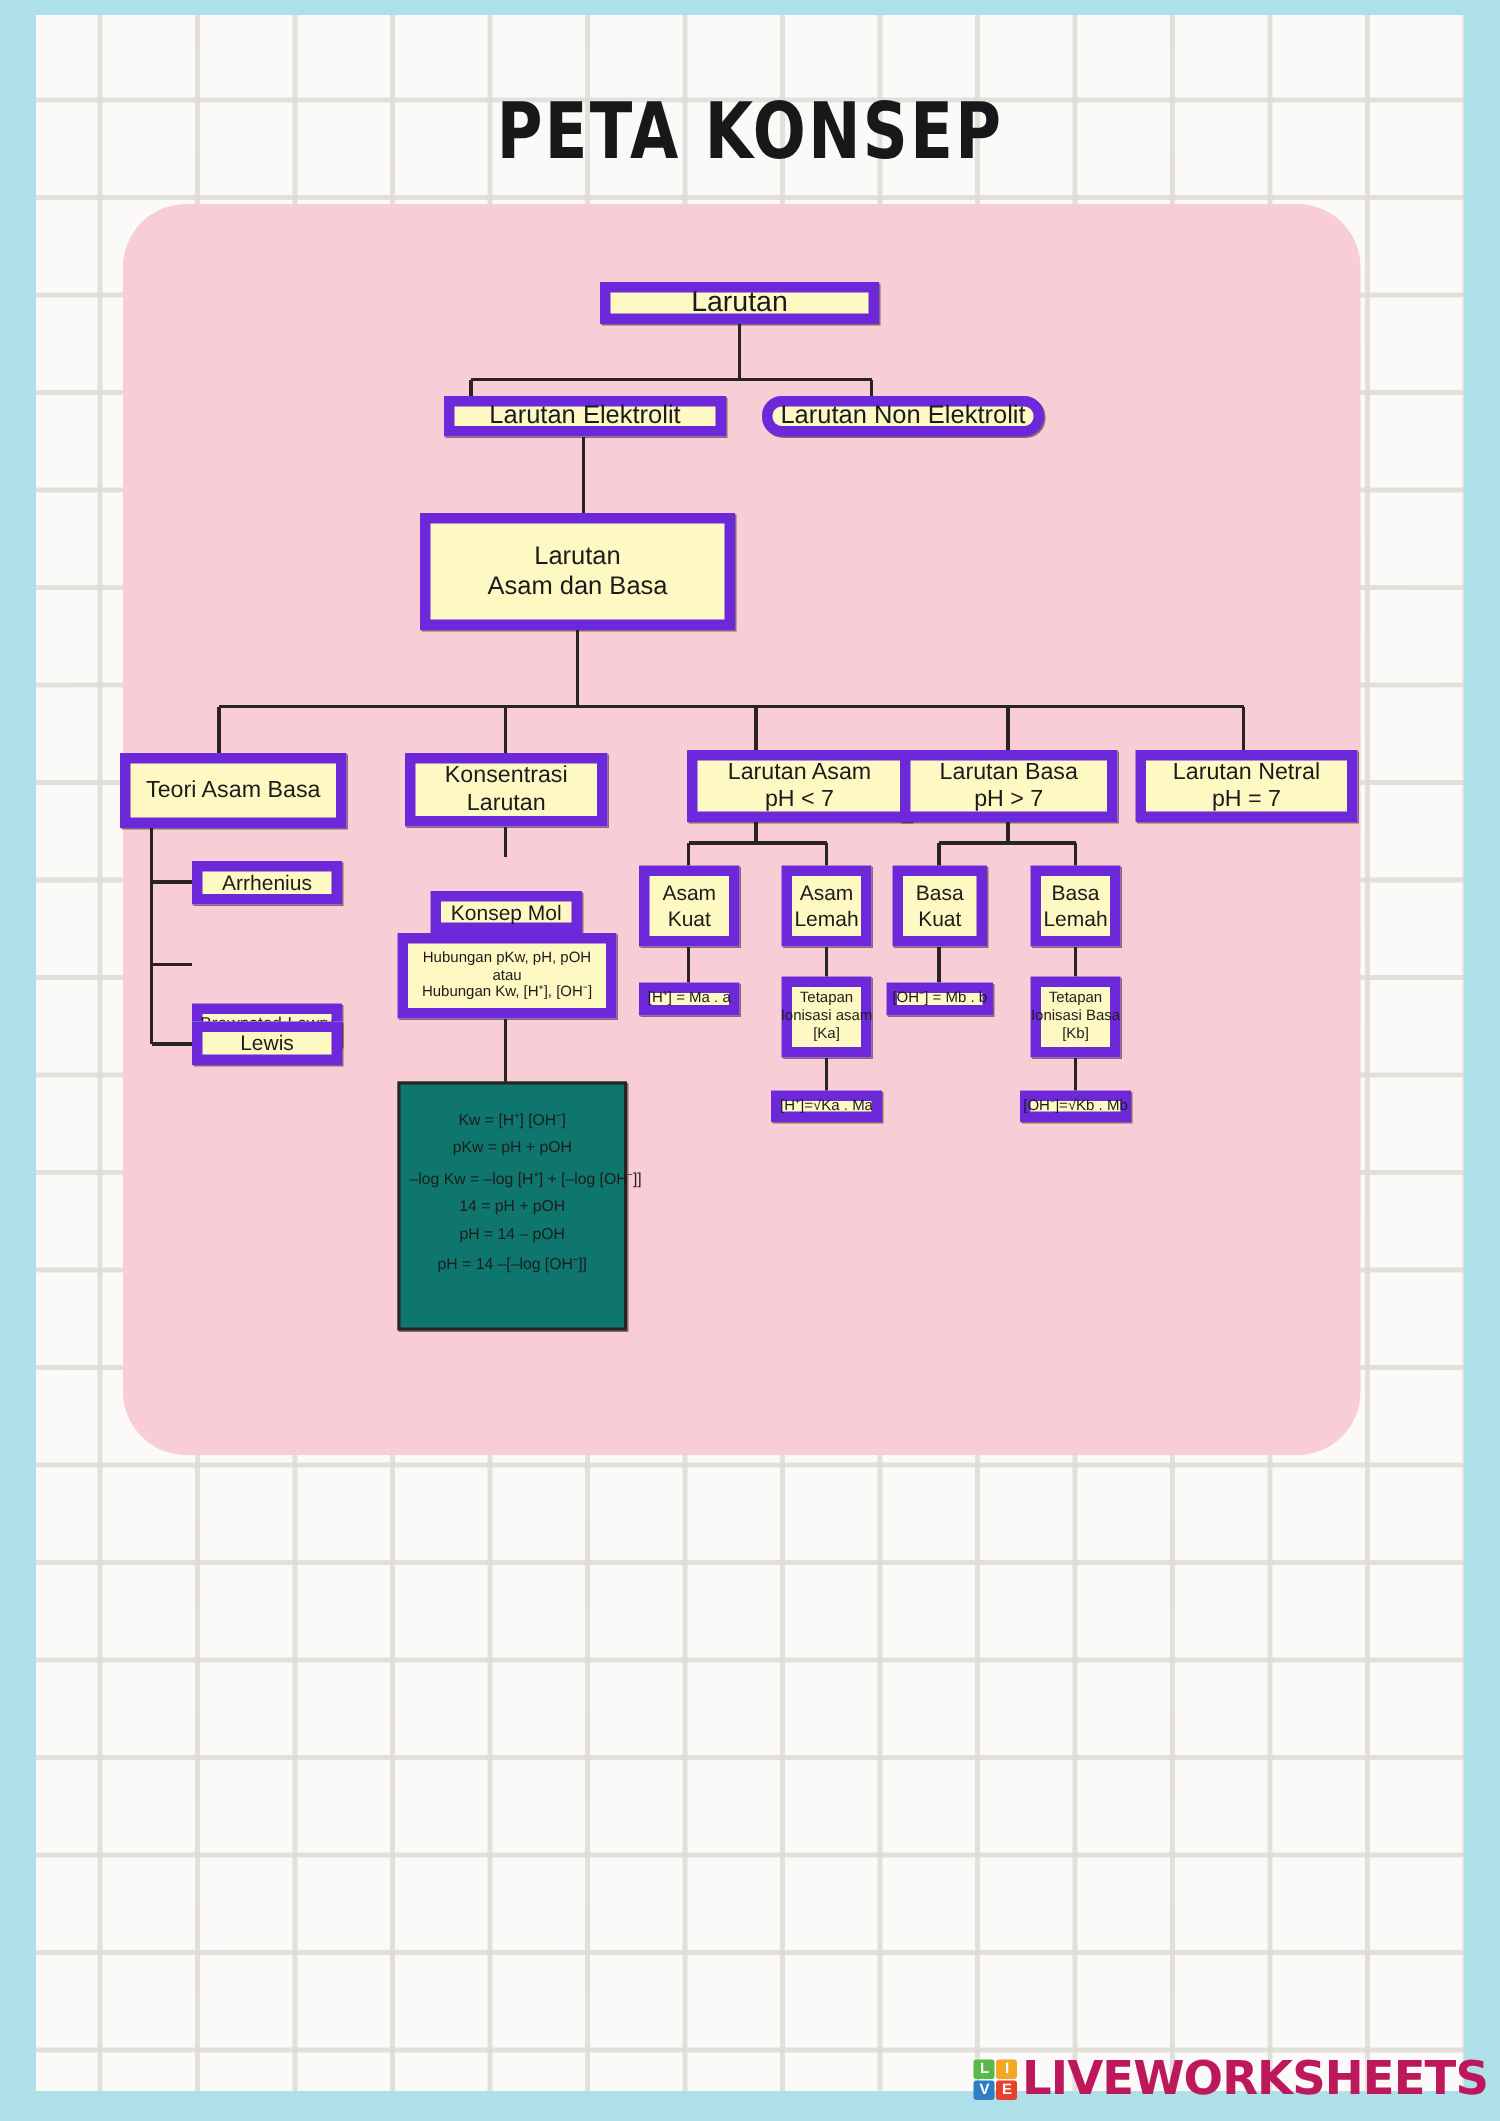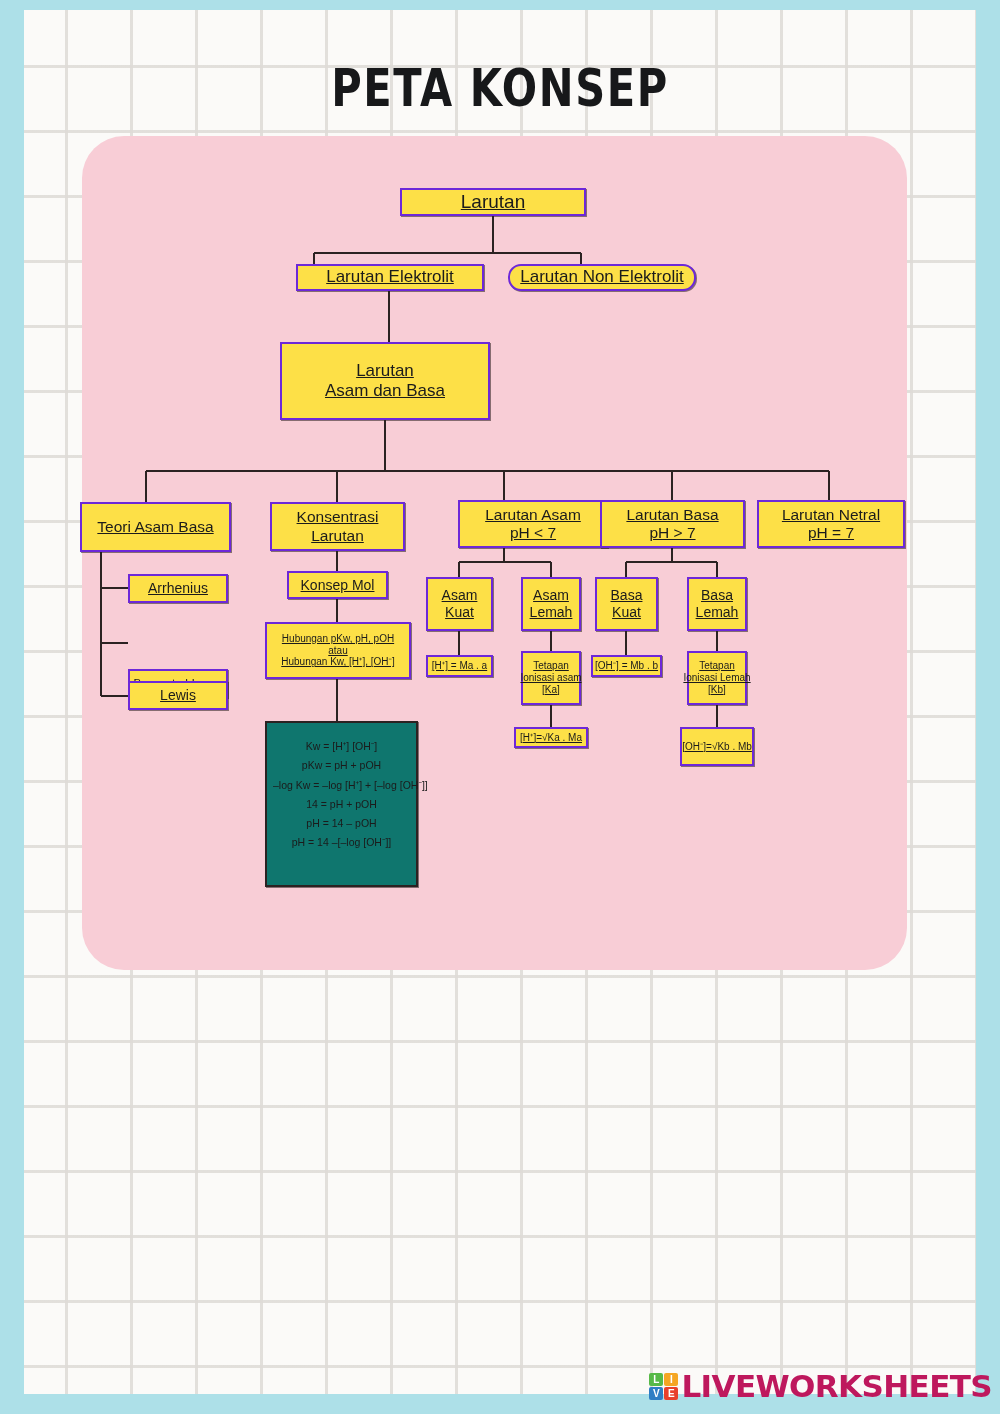--- a/index.html
+++ b/index.html
@@ -76,32 +76,31 @@
     position: absolute;
     left: 0; top: 0;
     width: 1000px;
     height: 1414px;
     z-index: 3;
     pointer-events: none;
   }
 
   .node {
     position: absolute;
-    background: #fde047;
-    border: 2px solid #6d28d9;
+    background: #fef9c3;
+    border: 7px solid #6d28d9;
     display: flex;
     flex-direction: column;
     align-items: center;
     justify-content: center;
     text-align: center;
     color: #1b1b1b;
     line-height: 1.18;
     z-index: 4;
     box-shadow: 1px 1px 0 rgba(40,30,30,0.55);
-    text-decoration: underline;
   }
 
   .node span { display: block; white-space: nowrap; }
 
   
   .lvl1 { font-size: 19px; }
   .lvl2 { font-size: 17px; }
   .lvl3 { font-size: 15.5px; }
   .lvl4 { font-size: 14px; }
   .lvl5 { font-size: 11.5px; margin-top: 40px; }
@@ -264,21 +263,21 @@
   </div>
 
   <div class="node lvl5" style="left:128px; top:629px; width:100px; height:29px;">
     <span>Brownsted-Lowry</span>
   </div>
 
   <div class="node lvl4" style="left:128px; top:681px; width:100px; height:29px;">
     <span>Lewis</span>
   </div>
 
-  <div class="node lvl4" style="left:287px; top:571px; width:101px; height:28px;">
+  <div class="node lvl4" style="left:287px; top:594px; width:101px; height:28px;">
     <span>Konsep Mol</span>
   </div>
 
   <div class="node lvl6" style="left:265px; top:622px; width:146px; height:57px;">
     <span>Hubungan pKw, pH, pOH</span>
     <span>atau</span>
     <span>Hubungan Kw, [H⁺], [OH⁻]</span>
   </div>
 
   <div class="formula-box" style="left:265px; top:721px; width:153px; height:166px;">
@@ -323,25 +322,25 @@
     <span>[OH⁻] = Mb . b</span>
   </div>
 
   <div class="node lvl4" style="left:687px; top:577px; width:60px; height:54px;">
     <span>Basa</span>
     <span>Lemah</span>
   </div>
 
   <div class="node lvl6" style="left:687px; top:651px; width:60px; height:54px;">
     <span>Tetapan</span>
-    <span>Ionisasi Lemah</span>
+    <span>Ionisasi Basa</span>
     <span>[Kb]</span>
   </div>
 
-  <div class="node lvl6" style="left:680px; top:727px; width:74px; height:39px;">
+  <div class="node lvl6" style="left:680px; top:727px; width:74px; height:21px;">
     <span>[OH⁻]=√Kb . Mb</span>
   </div>
 
 </div>
 
 <div id="footer-logo">
   <span id="logo-mark">
     <i style="background: rgb(87, 185, 71);">L</i>
     <i style="background: rgb(245, 166, 35);">I</i>
     <i style="background: rgb(47, 126, 196);">V</i>

